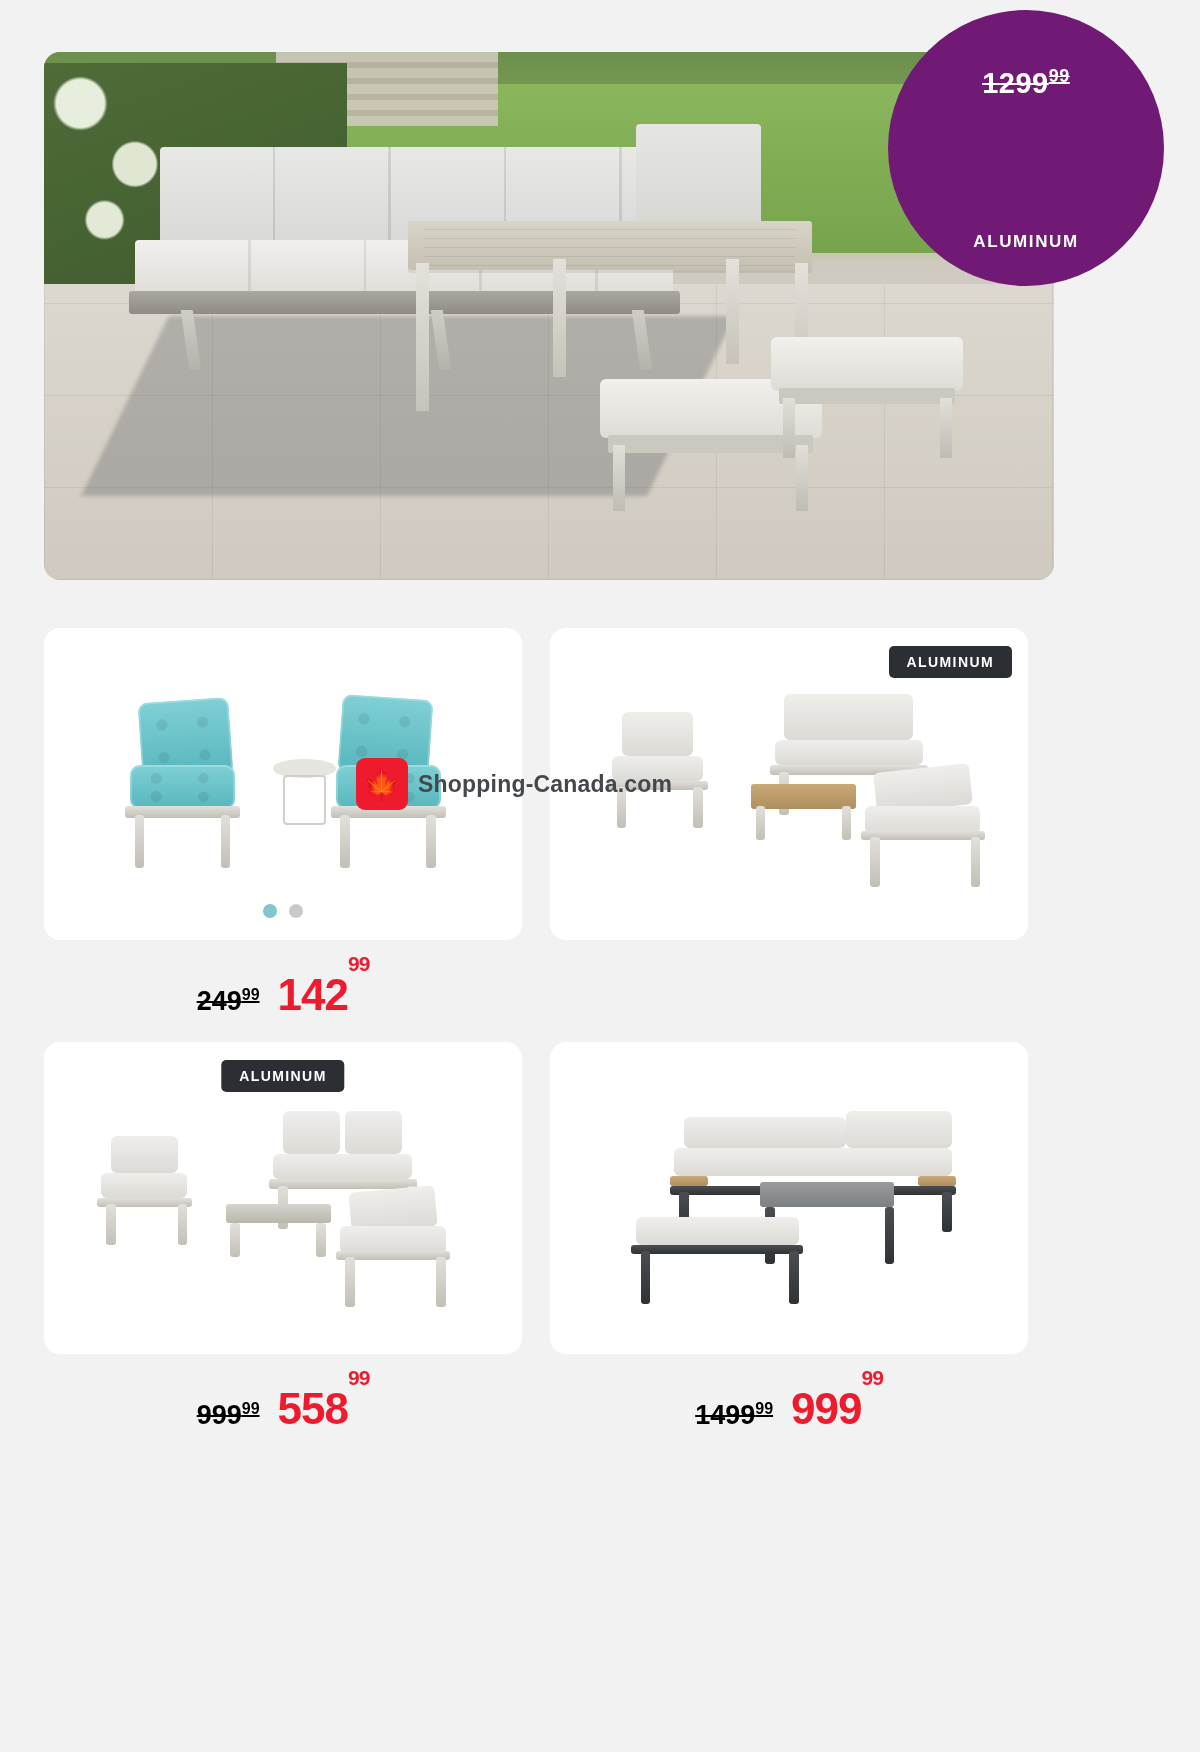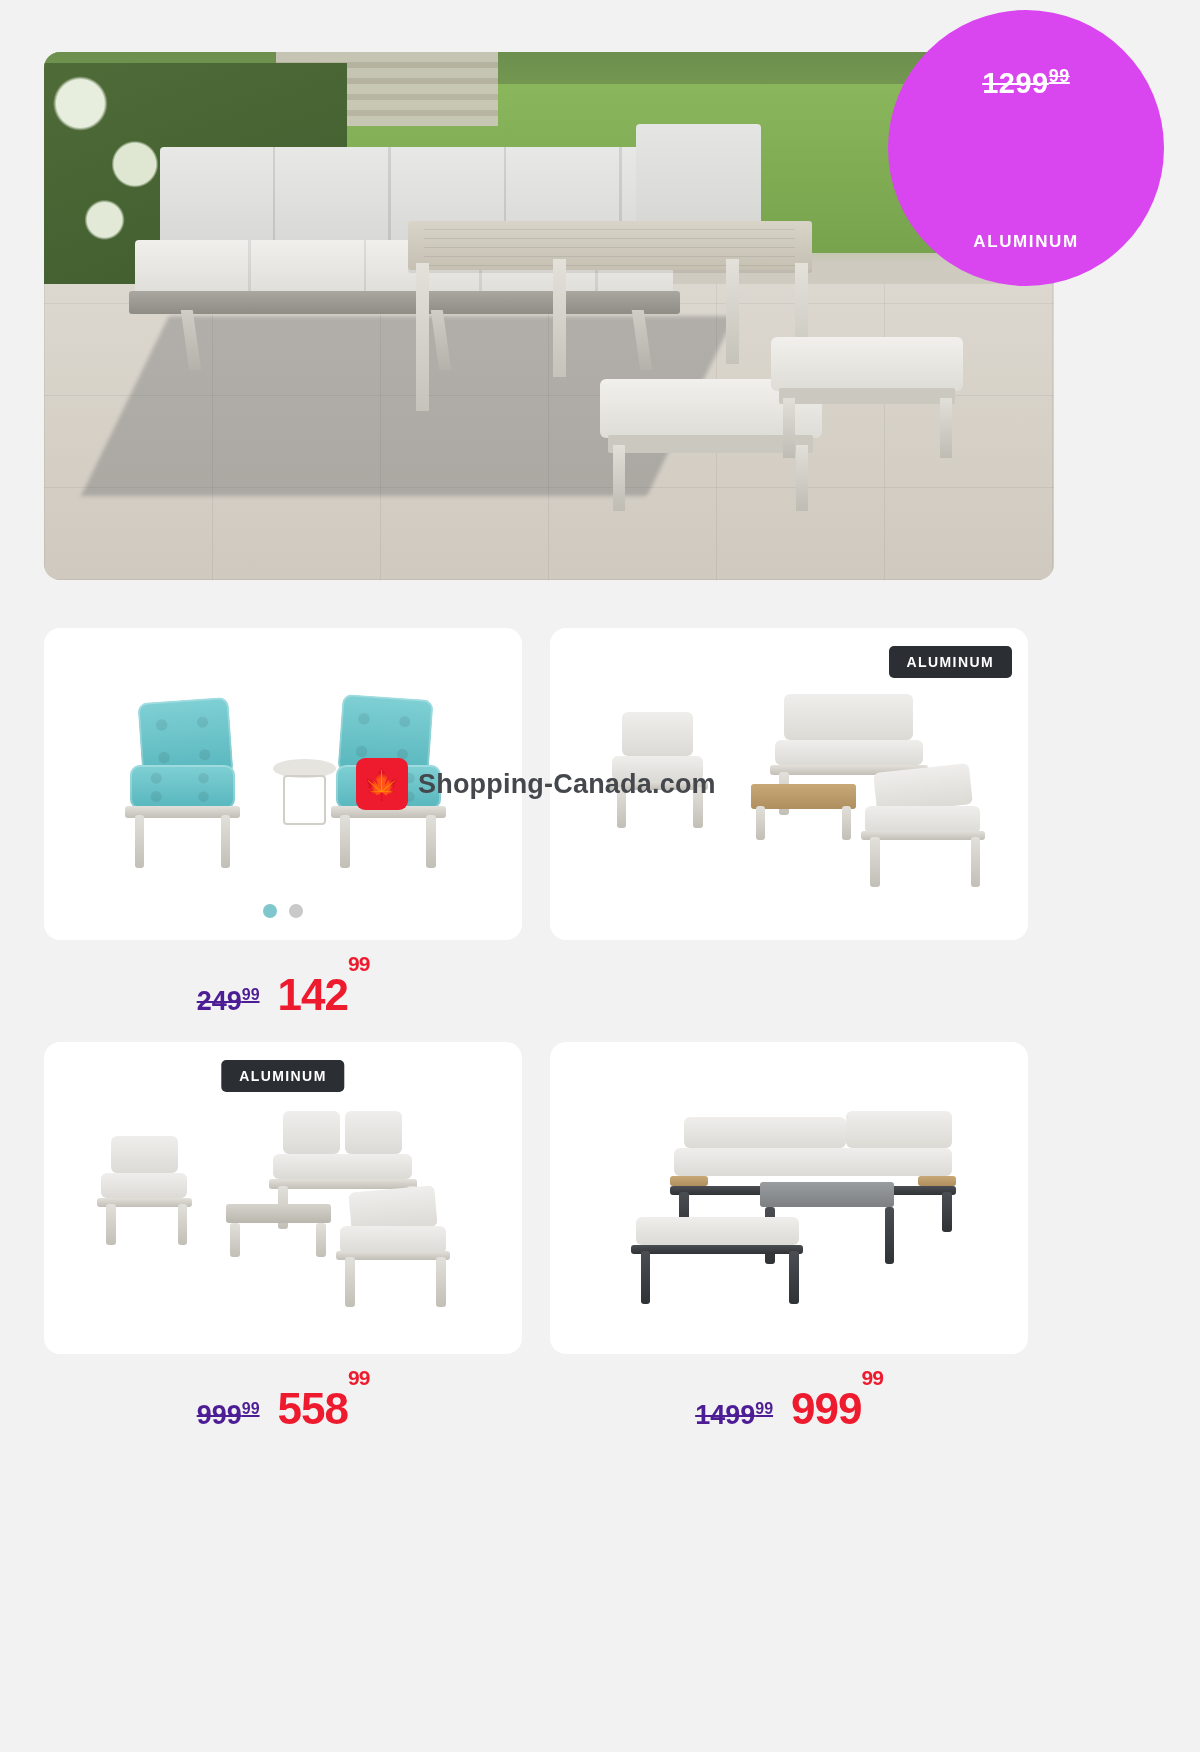--- a/index.html
+++ b/index.html
@@ -128,21 +128,21 @@
     position:absolute; width: 12px; height: 52%; top: 52%;
     background: linear-gradient(180deg,#e1dfd8,#bfbcb4);
   }
 
   
   .badge {
     position: absolute;
     right: 36px; top: 10px;
     width: 276px; height: 276px;
     border-radius: 50%;
-    background: #d946ef;
+    background: #701a75;
     color: #fff;
     text-align: center;
   }
   .badge .old {
     position: absolute; top: 56px; left: 0; right: 0;
     font-size: 29px; font-weight: 700; letter-spacing: .5px;
     text-decoration: line-through;
     text-decoration-thickness: 2px;
   }
   .badge .old sup { font-size: 18px; text-decoration: line-through; }
@@ -171,21 +171,21 @@
     background: #ee1b2e;
     position: relative;
   }
   .wm-logo:before {
     content: "\1F341";
     position: absolute; inset: 0;
     display: flex; align-items: center; justify-content: center;
     font-size: 30px; color: #fff;
   }
   .wm-text {
-    font-size: 27px; font-weight: 700; color: #44484d;
+    font-size: 23px; font-weight: 700; color: #44484d;
     letter-spacing: .2px;
   }
 
   
   .grid {
     position: absolute;
     left: 44px; top: 628px;
     width: 1012px;
   }
   .row { display: flex; gap: 28px; margin-bottom: 22px; }
@@ -215,21 +215,21 @@
   .caption { text-align: center; padding-top: 22px; }
   .pname {
     font-size: 19px; font-weight: 700; color: #2b2f33;
     letter-spacing: 1.3px;
   }
   .prices {
     margin-top: 8px;
     display: flex; align-items: baseline; justify-content: center; gap: 18px;
   }
   .p-old {
-    font-size: 27px; font-weight: 700; color: #4c1d95;
+    font-size: 27px; font-weight: 700; color: #000000;
     text-decoration: line-through; text-decoration-thickness: 2px;
   }
   .p-old sup { font-size: 16px; }
   .p-new {
     font-size: 44px; font-weight: 800; color: #ee1b2e; letter-spacing: -1px;
   }
   .p-new sup { font-size: 21px; position: relative; top: -1.1em; }
 
   
   .scene { position: absolute; inset: 0; }

